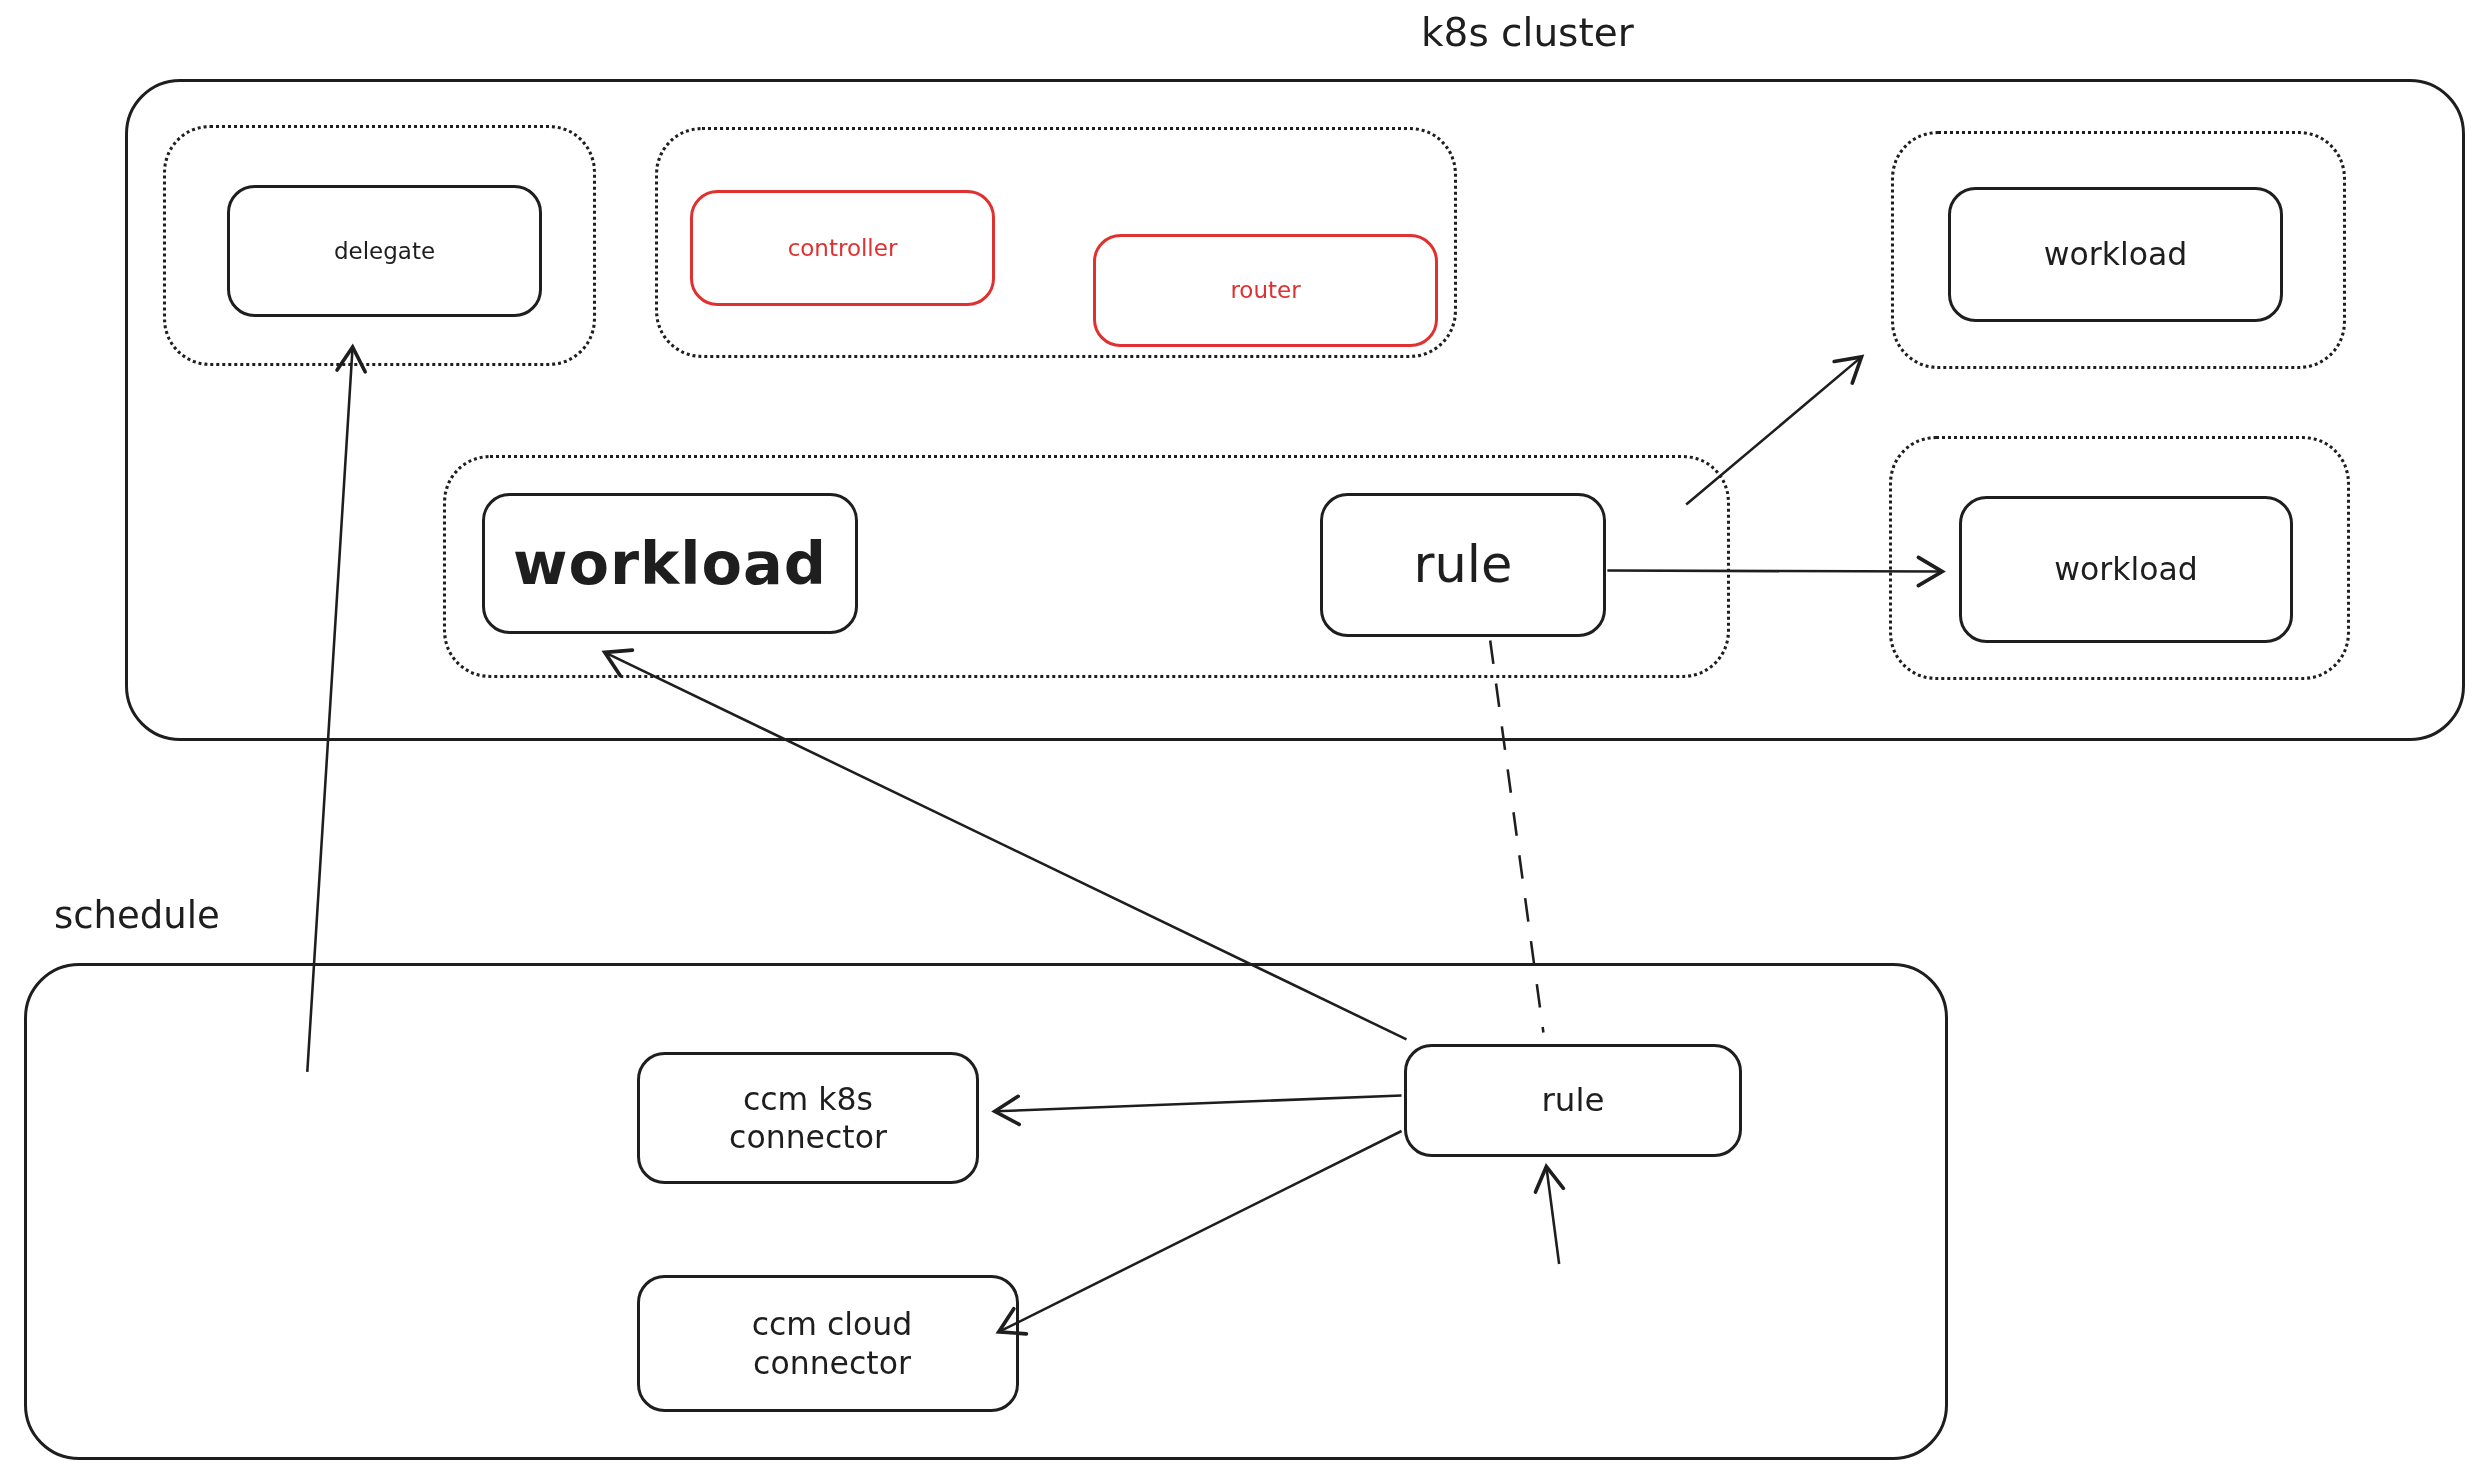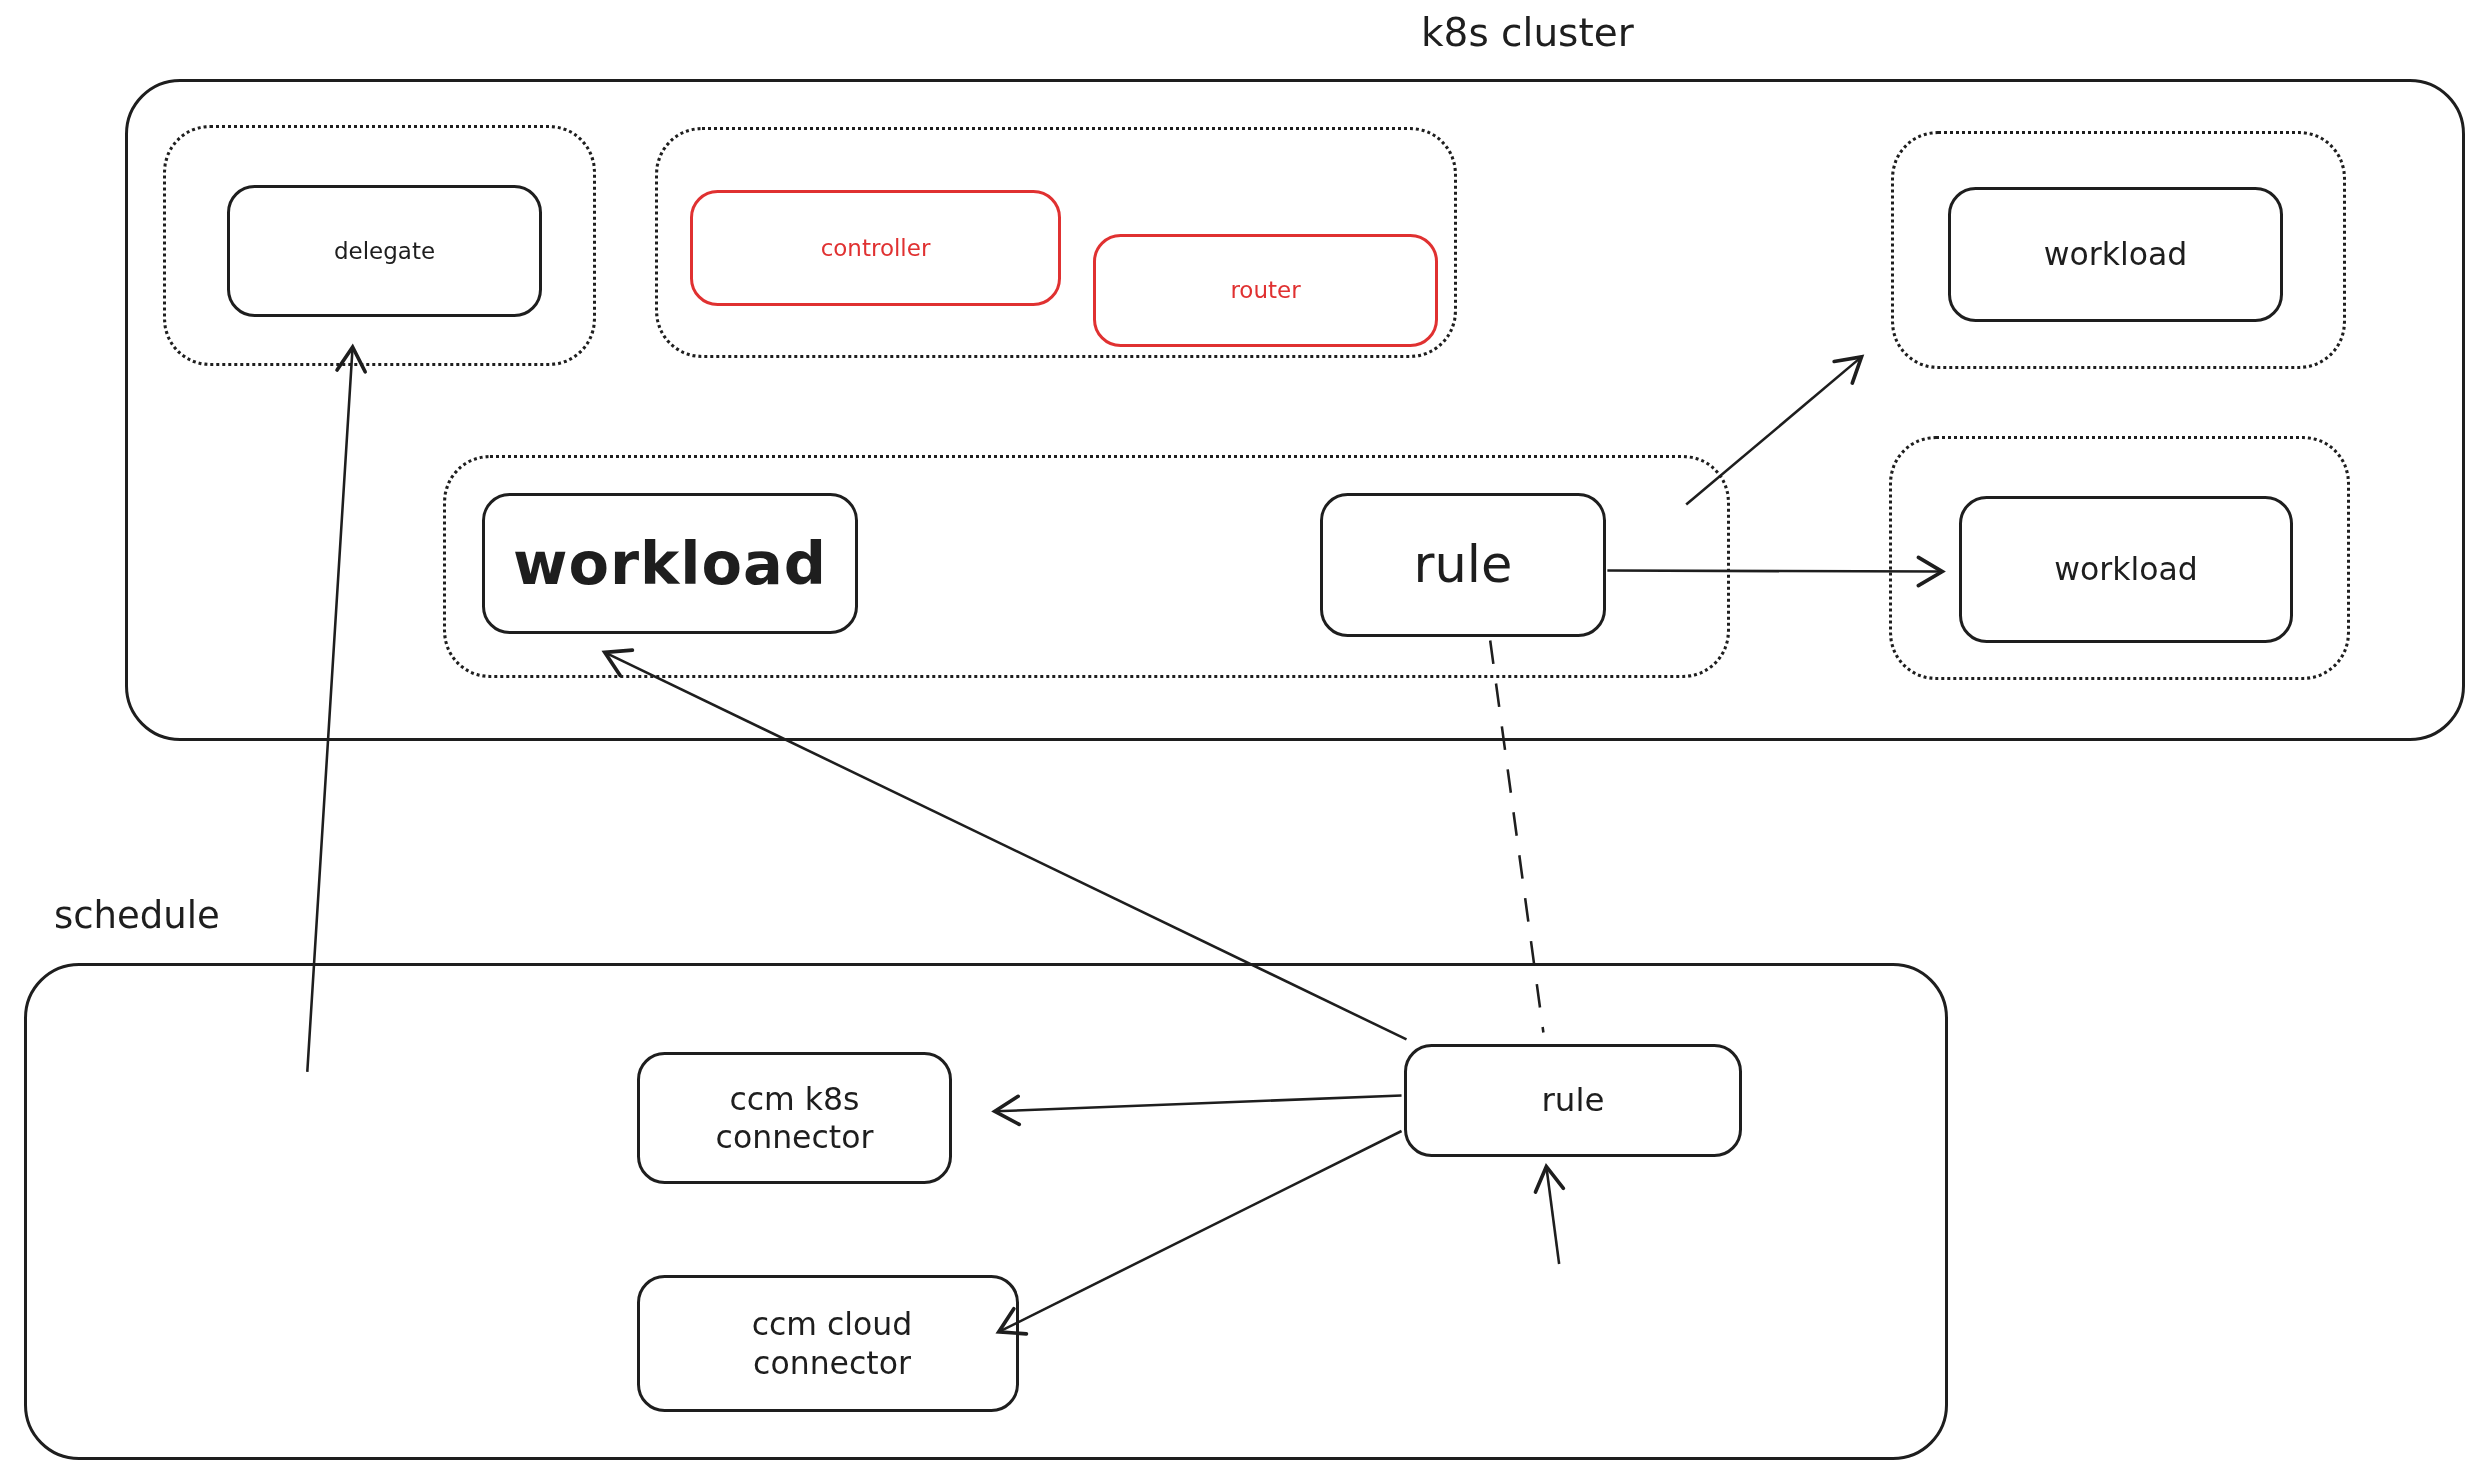--- a/index.html
+++ b/index.html
@@ -51,21 +51,21 @@
   <div class="abs float-label" style="left:1421px; top:9.9px;">k8s cluster</div>
 
   <div class="abs container-solid" style="left:125px; top:79px; width:2340px; height:662px;"></div>
 
   <div class="abs group-dotted" style="left:163px; top:125px; width:433px; height:241px;"></div>
   <div class="abs node" style="left:227px; top:185px; width:315px; height:132px;">
     <span class="lbl-36">delegate</span>
   </div>
 
   <div class="abs group-dotted" style="left:655px; top:127px; width:802px; height:231px;"></div>
-  <div class="abs node red" style="left:690px; top:190px; width:371px; height:116px;">
+  <div class="abs node red" style="left:690px; top:190px; width:305px; height:116px;">
     <span class="lbl-36">controller</span>
   </div>
   <div class="abs node red" style="left:1093px; top:190px; width:345px; height:113px;margin-top:44px;">
     <span class="lbl-36">router</span>
   </div>
 
   <div class="abs group-dotted" style="left:1891px; top:131px; width:455px; height:238px;"></div>
   <div class="abs node" style="left:1948px; top:187px; width:335px; height:135px;">
     <span class="lbl-32">workload</span>
   </div>
@@ -81,21 +81,21 @@
   <div class="abs group-dotted" style="left:1889px; top:436px; width:461px; height:244px;"></div>
   <div class="abs node" style="left:1959px; top:496px; width:334px; height:147px;">
     <span class="lbl-32">workload</span>
   </div>
 
   <div class="abs float-label" style="left:54px; top:894px; font-size:37px;">schedule</div>
 
   <div class="abs container-solid" style="left:23.6px; top:963px; width:1924px; height:497px;"></div>
 
 
-  <div class="abs node" style="left:637px; top:1052px; width:315px; height:132px;">
+  <div class="abs node" style="left:637px; top:1052px; width:342px; height:132px;">
     <span class="lbl-32">ccm k8s</span>
     <span class="lbl-32">connector</span>
   </div>
 
   <div class="abs node" style="left:637px; top:1275px; width:382px; height:137px;padding-left:8px;">
     <span class="lbl-32">ccm cloud</span>
     <span class="lbl-32">connector</span>
   </div>
 
   <div class="abs node" style="left:1404px; top:1044px; width:338px; height:113px;">

